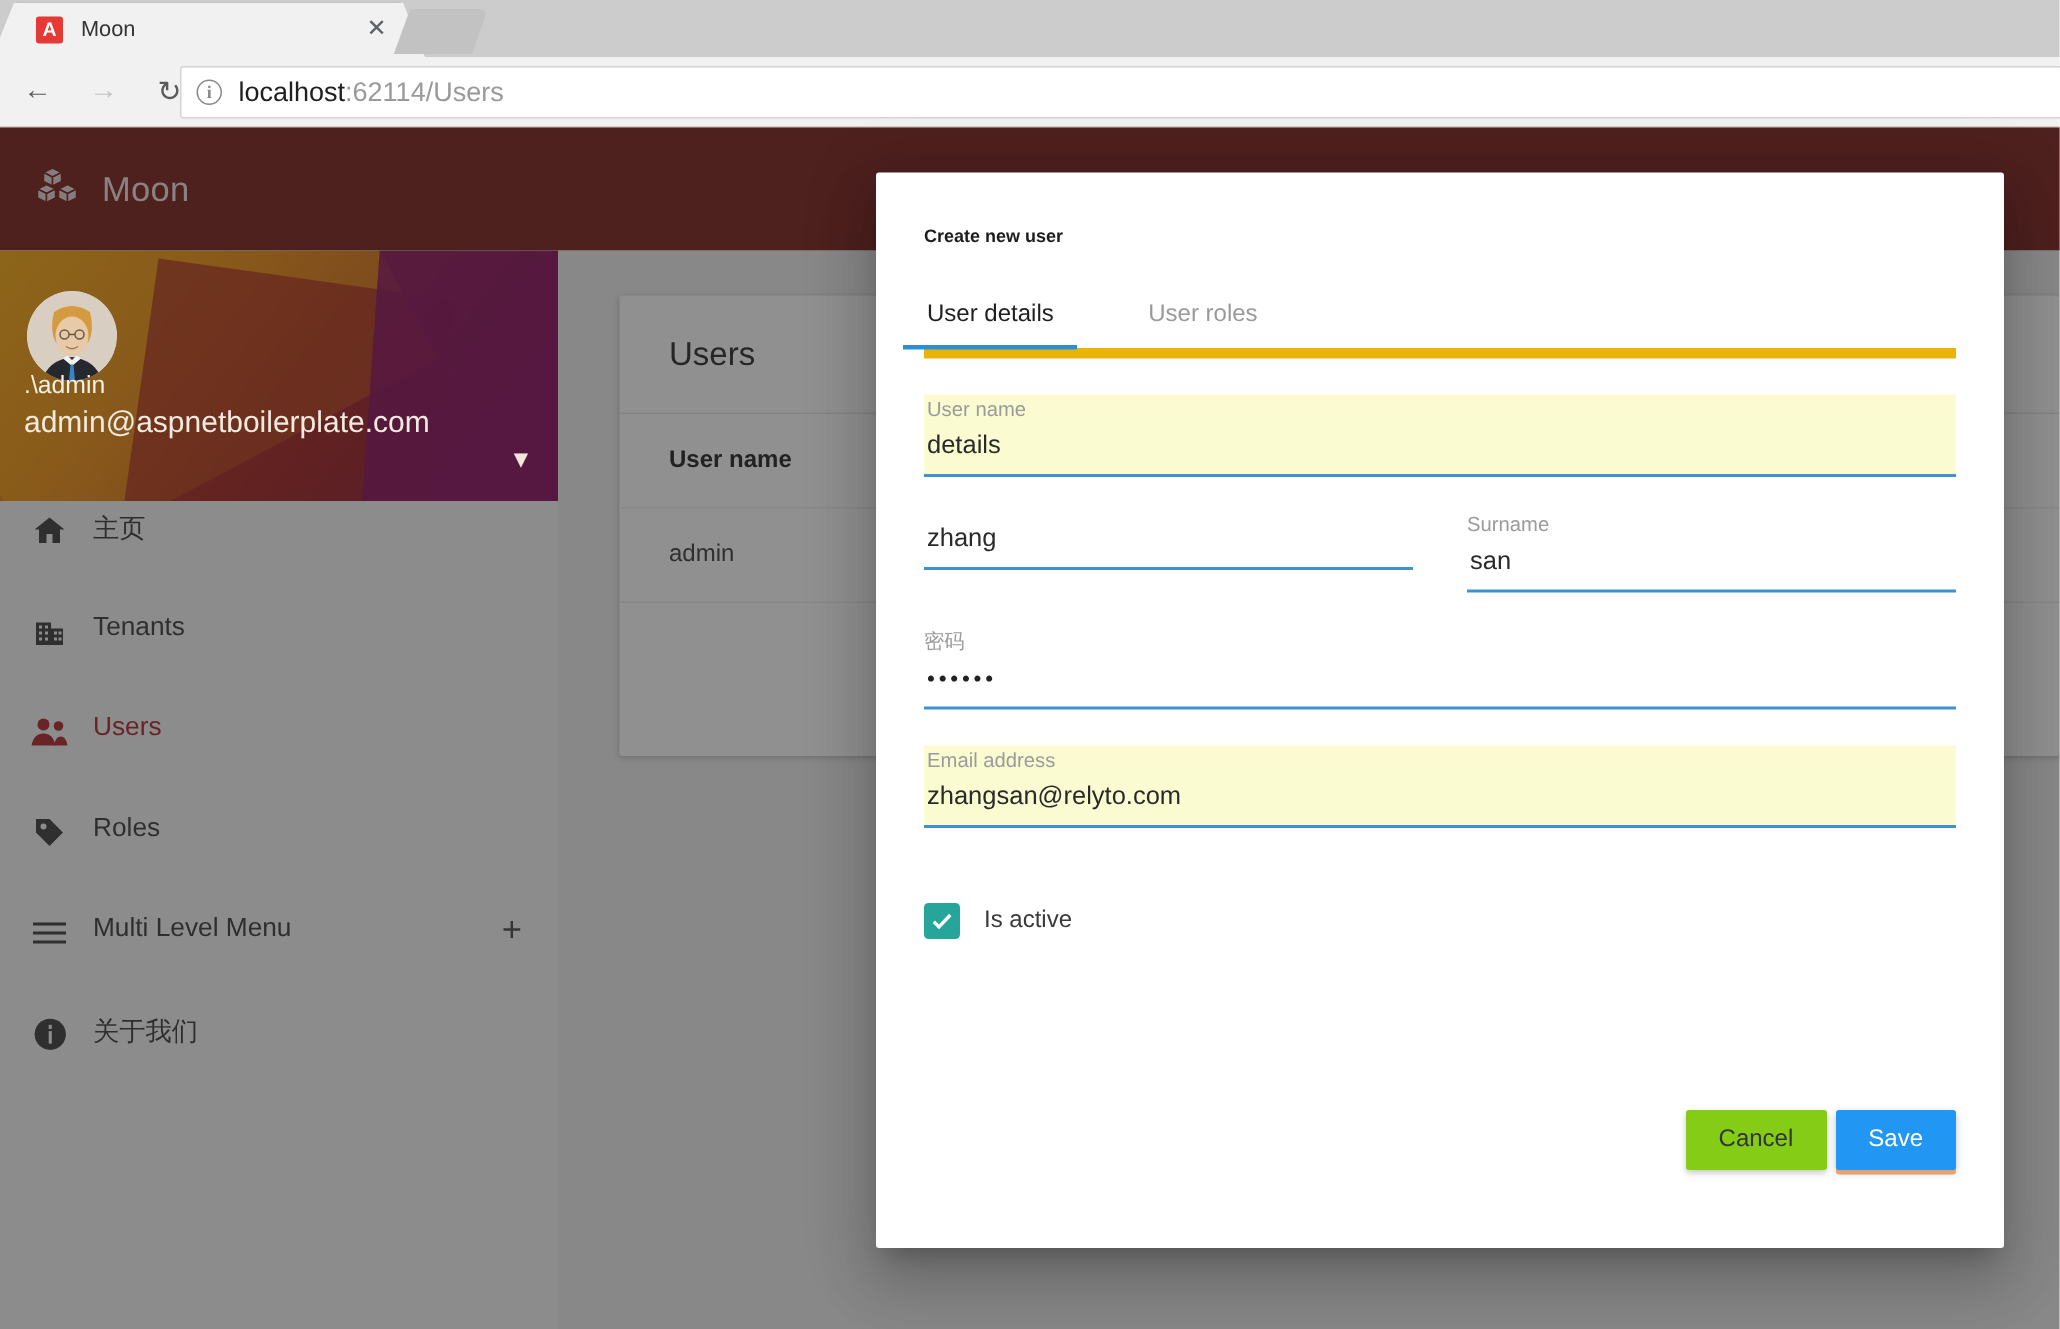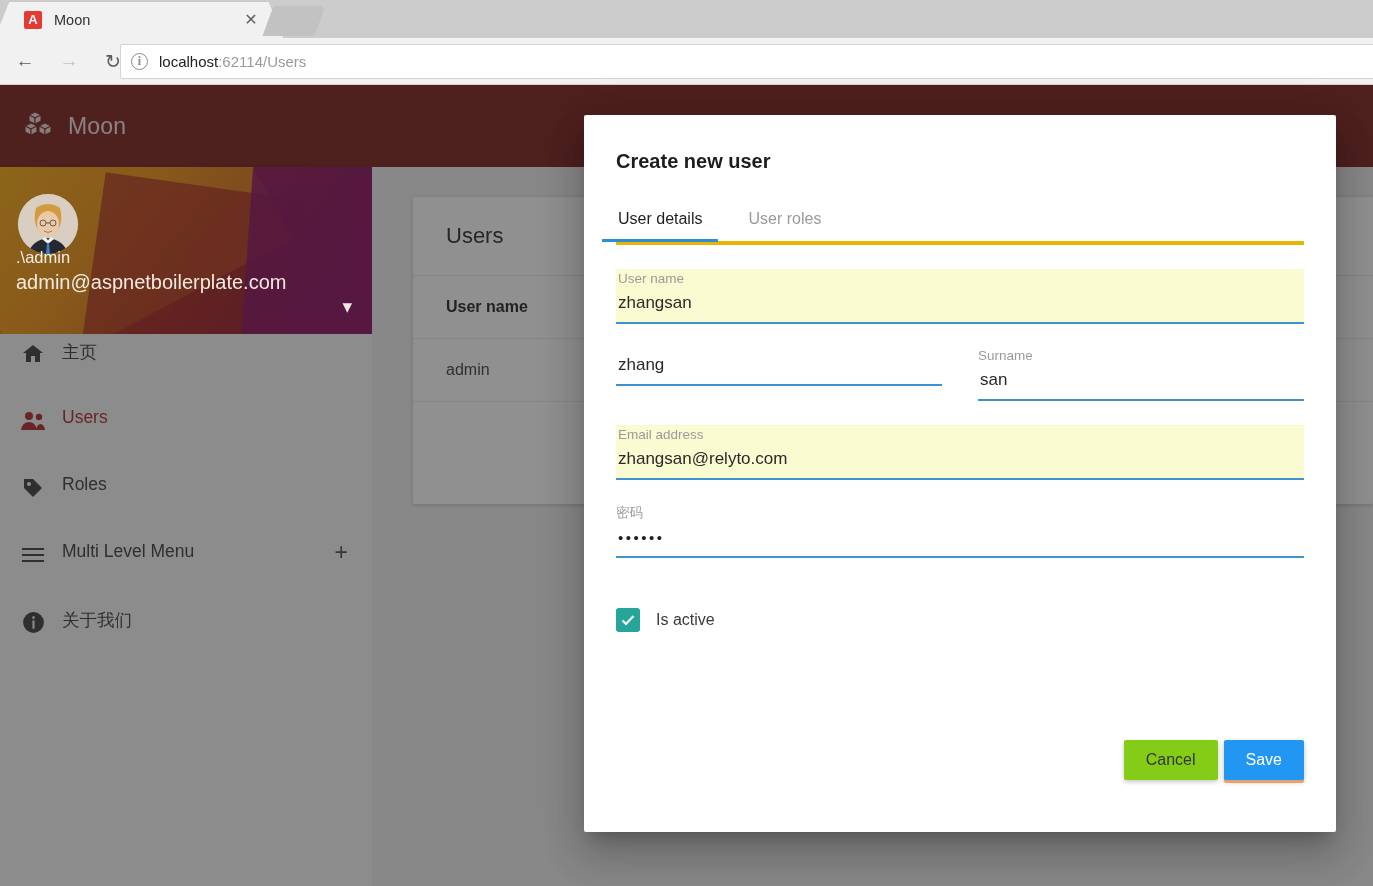--- a/index.html
+++ b/index.html
@@ -60,21 +60,21 @@
   .omnibox {
     position: absolute; left: 120px; top: 6px; right: -2px; height: 35px;
     background: #fff; border: 1px solid #d4d4d4; border-radius: 2px;
     display: flex; align-items: center; padding-left: 10px;
   }
   .info-icon {
     width: 17px; height: 17px; border: 1.6px solid #888; border-radius: 50%;
     color: #888; font-size: 12px; font-weight: bold; line-height: 15px;
     text-align: center; font-family: "Liberation Serif", serif; flex: 0 0 auto;
   }
-  .url { margin-left: 11px; font-size: 15px; color: #9a9a9a; white-space: nowrap; }
+  .url { margin-left: 11px; font-size: 18px; color: #9a9a9a; white-space: nowrap; }
   .url b { color: #202020; font-weight: normal; }
 
   
   .app { position: absolute; left: 0; top: 85px; width: 1373px; height: 801px; background: #fafafa; }
   .app-header {
     position: absolute; left: 0; top: 0; width: 1373px; height: 82px;
     background: #7B1E1A; display: flex; align-items: center; padding-left: 24px;
   }
   .brand { display: flex; align-items: center; }
   .brand-name { color: #f2e3e3; font-size: 23px; margin-left: 14px; letter-spacing: .2px; }
@@ -141,22 +141,22 @@
   
   .overlay {
     position: absolute; left: 0; top: 85px; width: 1373px; height: 801px;
     background: rgba(33,33,33,.5);
   }
   .modal {
     position: absolute; left: 584px; top: 115px; width: 752px; height: 717px;
     background: #fff; border-radius: 2px;
     box-shadow: 0 11px 15px -7px rgba(0,0,0,.2), 0 24px 38px 3px rgba(0,0,0,.14), 0 9px 46px 8px rgba(0,0,0,.12);
   }
-  .modal-title { font-size: 20px; font-weight: bold; color: #1d1d1d; padding: 35px 0 0 32px; }
-  .tabs { display: flex; margin: 27px 32px 0 32px; border-bottom: 4px solid #eab308; position: relative; }
+  .modal-title { font-size: 12px; font-weight: bold; color: #1d1d1d; padding: 35px 0 0 32px; }
+  .tabs { display: flex; margin: 27px 32px 0 32px; border-bottom: 7px solid #eab308; position: relative; gap: 17px; }
   .tab-btn {
     font-size: 16px; color: #9a9a9a; padding: 10px 2px 13px 2px; margin-right: 42px;
     cursor: pointer; position: relative;
   }
   .tab-btn.active { color: #1f1f1f; }
   .tab-btn.active:after {
     content: ""; position: absolute; left: -14px; right: -14px; bottom: -1px;
     height: 3px; background: #2b8fd6;
   }
 
@@ -274,20 +274,41 @@
 
     <div class="nav-list">
       <div class="nav-item">
         <span class="nav-ico">
           <svg width="26" height="24" viewBox="0 0 24 24" fill="#3d3d3d">
               <path d="M12 3 L22 11 h-3 v9 h-5 v-6 h-4 v6 H5 v-9 H2 Z"></path>
             </svg>
         </span>
         <span class="nav-label">主页</span>
       </div>
+      <div class="nav-item">
+        <span class="nav-ico">
+          <svg width="24" height="24" viewBox="0 0 24 24" fill="#3d3d3d">
+              <path d="M3 6h10v15H3z"></path>
+              <path d="M13 10h8v11h-8z"></path>
+              <g fill="#f7f7f7">
+                <rect x="5" y="8" width="2" height="2"></rect>
+                <rect x="9" y="8" width="2" height="2"></rect>
+                <rect x="5" y="12" width="2" height="2"></rect>
+                <rect x="9" y="12" width="2" height="2"></rect>
+                <rect x="5" y="16" width="2" height="2"></rect>
+                <rect x="9" y="16" width="2" height="2"></rect>
+                <rect x="15" y="12" width="2" height="2"></rect>
+                <rect x="18" y="12" width="2" height="2"></rect>
+                <rect x="15" y="16" width="2" height="2"></rect>
+                <rect x="18" y="16" width="2" height="2"></rect>
+              </g>
+            </svg>
+        </span>
+        <span class="nav-label">Tenants</span>
+      </div>
       <div class="nav-item active">
         <span class="nav-ico">
           <svg width="27" height="22" viewBox="0 0 27 22" fill="#b0272d">
               <circle cx="9" cy="6" r="4"></circle>
               <circle cx="19" cy="7" r="3.2"></circle>
               <path d="M1 20 q1.5 -8 8 -8 q6.5 0 8 8 z"></path>
               <path d="M16 20 q1 -6 4.5 -6 q3.5 0 4.5 6 z"></path>
             </svg>
         </span>
         <span class="nav-label">Users</span>
@@ -348,45 +369,45 @@
 
   <div class="tabs">
     <div class="tab-btn active">User details</div>
     <div class="tab-btn">User roles</div>
   </div>
 
   <div class="form">
 
     <div class="field filled">
       <div class="field-label">User name</div>
-      <div class="field-value">zhangsan</div>
+      <div class="field-value">details</div>
       <div class="underline"></div>
     </div>
 
     <div class="row2">
       <div class="field">
         <div class="field-value">zhang</div>
         <div class="underline"></div>
       </div>
       <div class="field">
         <div class="field-label">Surname</div>
         <div class="field-value">san</div>
         <div class="underline"></div>
       </div>
     </div>
 
+    <div class="field">
+      <div class="field-label">密码</div>
+      <div class="field-value dots">••••••</div>
+      <div class="underline"></div>
+    </div>
+
     <div class="field filled">
       <div class="field-label">Email address</div>
       <div class="field-value">zhangsan@relyto.com</div>
-      <div class="underline"></div>
-    </div>
-
-    <div class="field">
-      <div class="field-label">密码</div>
-      <div class="field-value dots">••••••</div>
       <div class="underline"></div>
     </div>
 
 
     <div class="check-row">
       <div class="checkbox">
         <svg width="16" height="16" viewBox="0 0 16 16">
             <path d="M2.5 8.5 L6 12 L13.5 4" stroke="#fff" stroke-width="2.2" fill="none"></path>
           </svg>
       </div>

